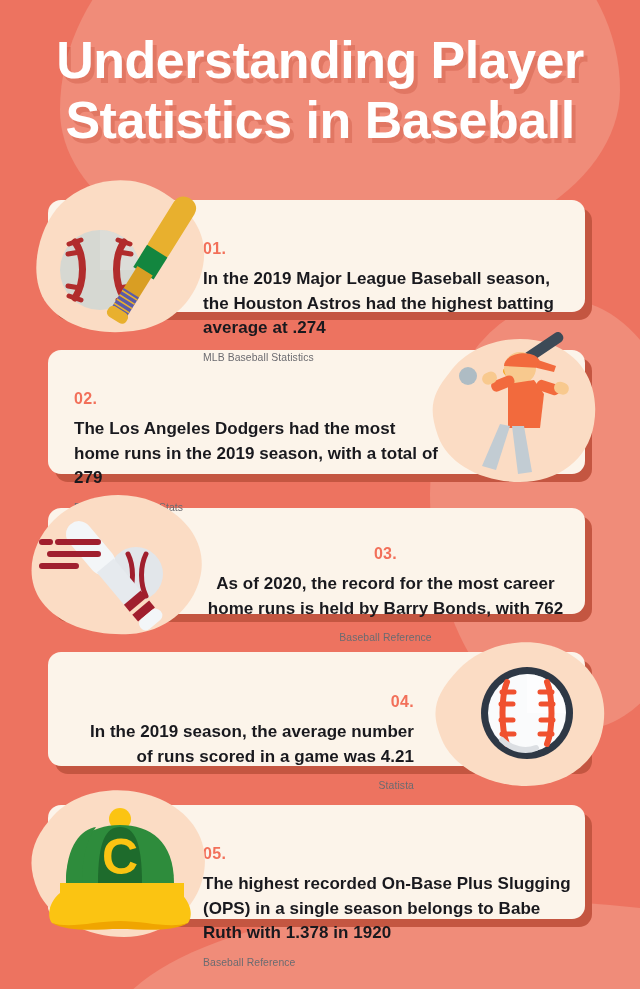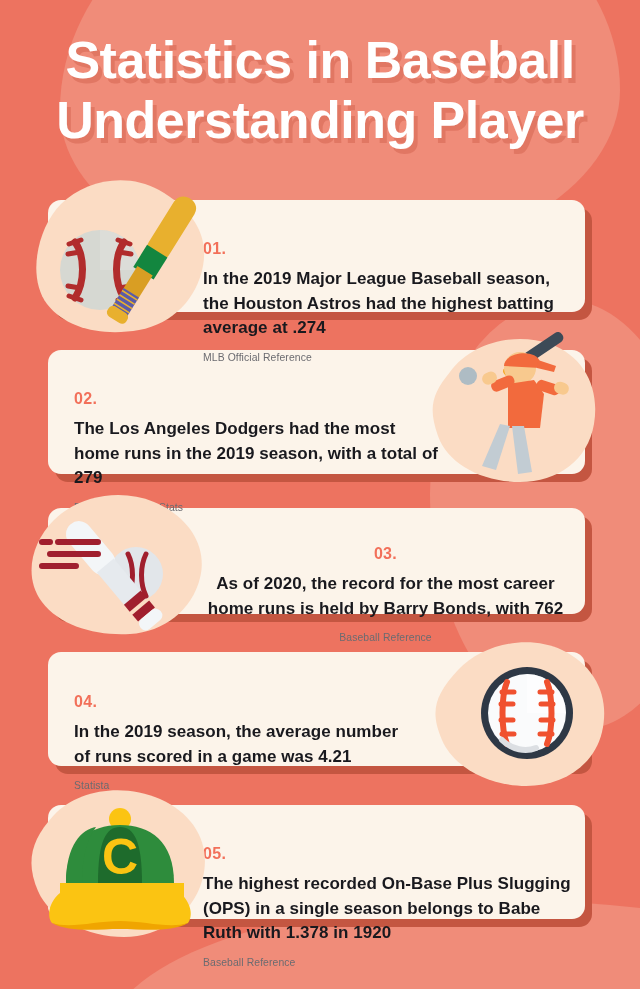--- a/index.html
+++ b/index.html
@@ -102,30 +102,30 @@
 </head>
 <body>
 
 <div id="poster">
 
   <div class="bg-blob bg-blob-title"></div>
   <div class="bg-blob bg-blob-right"></div>
   <div class="bg-blob bg-blob-bottom"></div>
 
   <div id="heading">
+    <div class="line">Understanding Player</div>
     <div class="line">Statistics in Baseball</div>
-    <div class="line">Understanding Player</div>
   </div>
 
   <div class="card-wrap" style="left:48px; top:200px; width:537px; height:112px;">
     <div class="card"></div>
     <div class="card-body" style="left:155px; top:19px; width:360px;">
       <div class="card-num">01.</div>
       <div class="card-text">In the 2019 Major League Baseball season, the Houston Astros had the highest batting average at .274</div>
-      <div class="card-source">MLB Official Reference</div>
+      <div class="card-source">MLB Baseball Statistics</div>
     </div>
     <div class="illus" style="left:-25px; top:-22px;">
       <svg width="200" height="165" viewBox="0 0 200 165">
         <path d="M38 26 C62 2 104 -6 136 12 C168 30 186 56 180 88 C174 120 150 146 116 152 C82 158 44 152 24 126 C4 100 14 50 38 26 Z" fill="#FBDCC4"></path>
         <circle cx="77" cy="92" r="40" fill="#D6D8D2"></circle>
         <path d="M77 52 A40 40 0 0 1 117 92 L77 92 Z" fill="#DEE0DA" opacity=".7"></path>
         <path d="M52 64 C62 78 62 104 52 120" stroke="#B12C2C" stroke-width="7" fill="none" stroke-linecap="round"></path>
         <path d="M101 64 C91 78 91 104 101 120" stroke="#B12C2C" stroke-width="7" fill="none" stroke-linecap="round"></path>
         <path d="M46 66 L58 62 M45 76 L57 74 M45 108 L57 110 M46 118 L58 122" stroke="#B12C2C" stroke-width="5" stroke-linecap="round"></path>
         <path d="M107 66 L95 62 M108 76 L96 74 M108 108 L96 110 M107 118 L95 122" stroke="#B12C2C" stroke-width="5" stroke-linecap="round"></path>
@@ -189,21 +189,21 @@
           <rect x="84" y="112" width="22" height="9" fill="#A01F2E"></rect>
           <rect x="84" y="125" width="22" height="9" fill="#A01F2E"></rect>
           <rect x="82" y="134" width="26" height="13" rx="6" fill="#F3F6F8"></rect>
         </g>
         <path d="M38 50 h40 M30 62 h48 M22 74 h34" stroke="#A01F2E" stroke-width="6" stroke-linecap="round"></path>
         <path d="M22 50 h8" stroke="#A01F2E" stroke-width="6" stroke-linecap="round"></path>
       </svg>
     </div>
   </div>
 
-  <div class="card-wrap" style="left:48px; top:652px; width:537px; height:114px;">
+  <div class="card-wrap" style="left:48px; top:652px; width:537px; height:114px;text-align:right;">
     <div class="card"></div>
     <div class="card-body" style="left:26px; top:20px; width:340px;">
       <div class="card-num">04.</div>
       <div class="card-text">In the 2019 season, the average number of runs scored in a game was 4.21</div>
       <div class="card-source">Statista</div>
     </div>
     <div class="illus" style="left:374px; top:-12px;">
       <svg width="195" height="150" viewBox="0 0 195 150">
         <path d="M36 30 C60 4 106 -6 140 10 C174 26 188 58 180 92 C172 126 140 146 104 146 C68 146 32 128 20 100 C8 72 12 56 36 30 Z" fill="#FBDCC4"></path>
         <circle cx="105" cy="73" r="46" fill="#2E3845"></circle>

